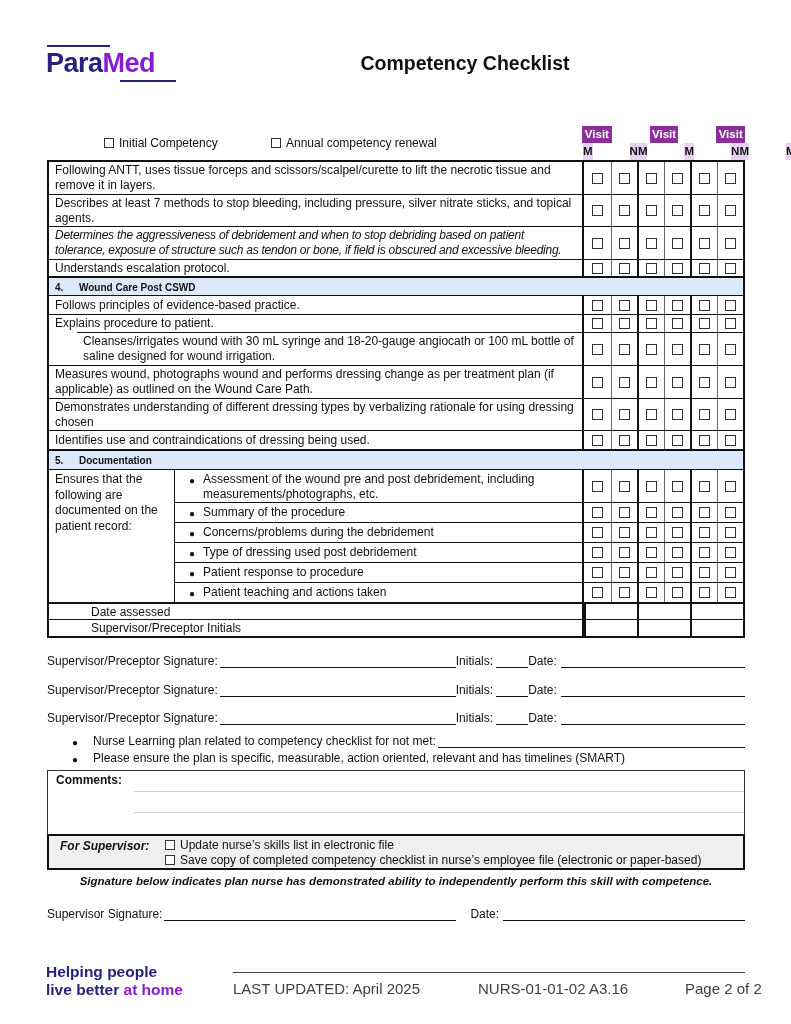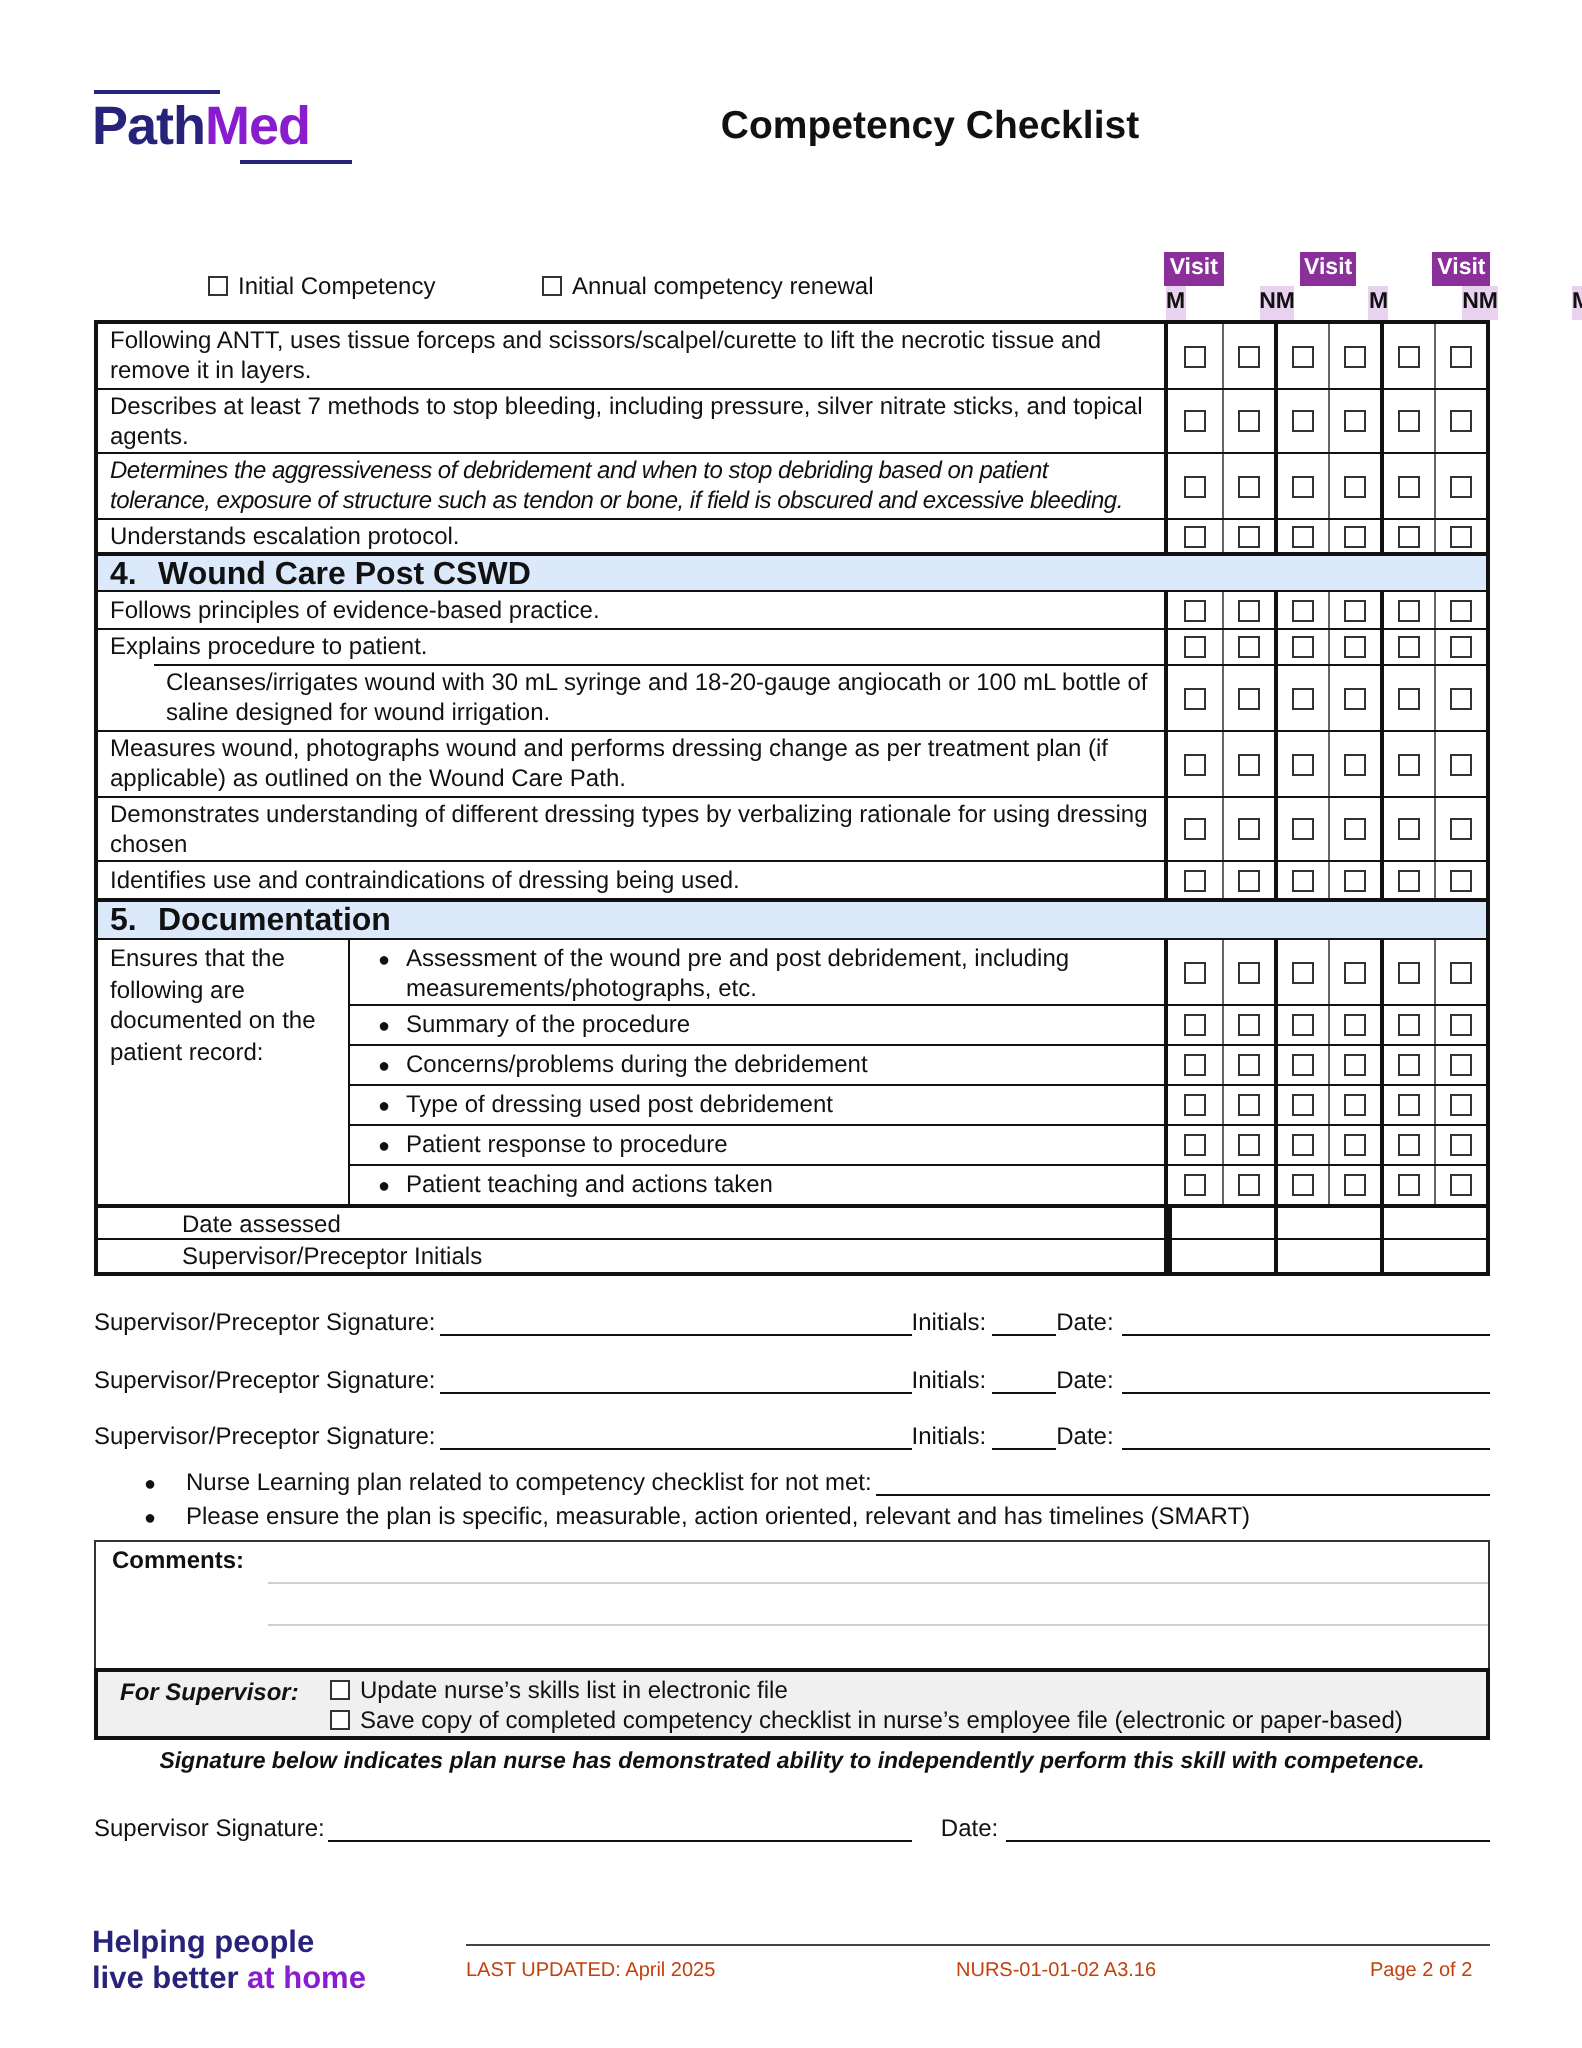--- a/index.html
+++ b/index.html
@@ -34,21 +34,21 @@
   .row { display: flex; border-top: 1px solid #111; }
   .row:first-child { border-top: none; }
   .row .desc { width: 535px; padding: 2px 6px; font-size: 12px; line-height: 15px; border-right: 2px solid #111; display: flex; align-items: center; }
   .row .checks { display: flex; width: 159px; }
   .row .chk { width: 26.5px; display: flex; align-items: center; justify-content: center; border-left: 1px solid #666; }
   .row .chk:first-child { border-left: none; }
   .row .chk.vb { border-left: 2px solid #111; }
   .row .chk .box { width: 11px; height: 11px; border: 1px solid #333; }
 
   .row.section { background: #dbe9fb; border-top: 2px solid #111; border-bottom: 1px solid #111; }
-  .row.section .sec-label { padding: 2px 6px; font-weight: bold; font-size: 16px; line-height: 15px; }
+  .row.section .sec-label { padding: 2px 6px; font-weight: bold; font-size: 10px; line-height: 15px; }
   .row.section .sec-label .num { display: inline-block; width: 24px; }
 
   .doc-block { display: flex; border-top: 1px solid #111; }
   .doc-left { width: 126px; padding: 2px 6px; font-size: 12px; line-height: 15.5px; border-right: 1px solid #111; }
   .doc-right { flex: 1; }
   .doc-right .row .desc { width: 409px; }
   .doc-right .row:first-child { border-top: none; }
   .bullet { display: inline-block; width: 22px; text-align: center; font-size: 10px; flex-shrink: 0; align-self: flex-start; padding-top: 1px; }
 
   .foot-row { display: flex; border-top: 1px solid #111; height: 17px; }
@@ -73,31 +73,31 @@
   .supbox .slabel { position: absolute; left: 11px; top: 3px; font-weight: bold; font-style: italic; font-size: 12px; }
   .supbox .opt { position: absolute; left: 116px; font-size: 12px; }
   .supbox .opt.o1 { top: 2px; }
   .supbox .opt.o2 { top: 17px; }
 
   .attest { position: absolute; left: 47px; top: 875px; width: 698px; text-align: center; font-weight: bold; font-style: italic; font-size: 11.5px; }
 
   .footer-line { position: absolute; left: 233px; top: 972px; width: 512px; height: 1px; background: #444; }
   .tagline { position: absolute; left: 46px; top: 963px; font-weight: bold; font-size: 15.5px; line-height: 18px; color: #27237a; }
   .tagline .hl { color: #8a1ccf; }
-  .foot-meta { position: absolute; top: 980px; font-size: 10px; color: #c2410c; }
+  .foot-meta { position: absolute; top: 980px; font-size: 15px; color: #404040; }
   .foot-meta.m1 { left: 233px; }
   .foot-meta.m2 { left: 478px; }
   .foot-meta.m3 { left: 685px; }
 </style>
 </head>
 <body>
 
 <div class="logo">
   <div class="bar-top"></div>
-  <div class="word"><span class="para">Path</span><span class="med">Med</span></div>
+  <div class="word"><span class="para">Para</span><span class="med">Med</span></div>
   <div class="bar-bot"></div>
 </div>
 
 <div class="title">
   <div>Competency Checklist</div>
 </div>
 
 <div class="comp-type c1">
   <span class="cb"></span><span>Initial Competency</span>
 </div>

